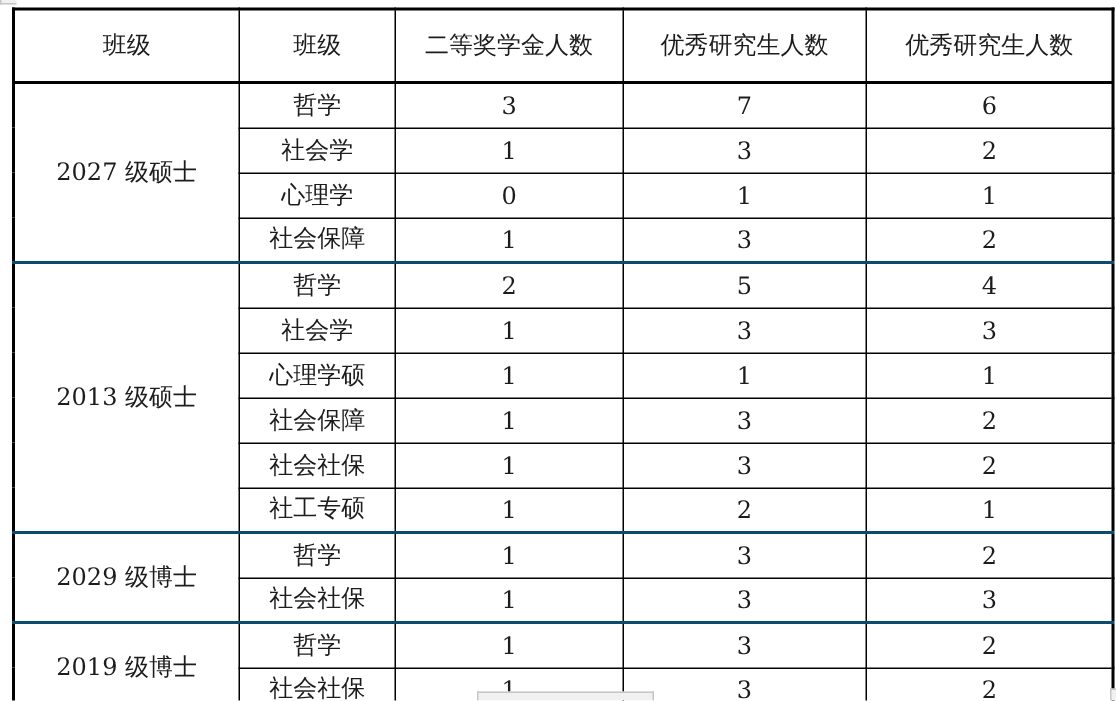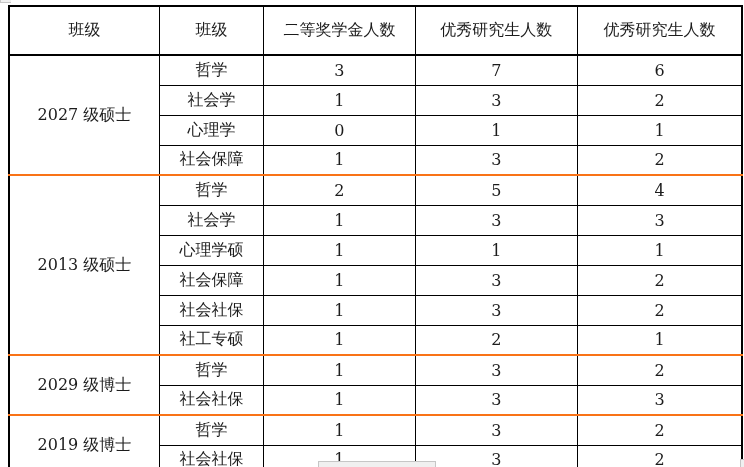--- a/index.html
+++ b/index.html
@@ -38,21 +38,21 @@
   table.award-table thead tr {
     height: 49px;
   }
   table.award-table thead th {
     border-bottom: 2px solid #000000;
   }
   table.award-table tbody tr {
     height: 30px;
   }
   table.award-table tbody tr.group-start td {
-    border-top: 2px solid #f97316;
+    border-top: 2px solid #0c4a6e;
   }
   
   .artifact {
     position: absolute;
     background: #f0f0f0;
     border: 1px solid #c6c6c6;
     box-sizing: border-box;
   }
   .artifact-top-left    { left: 0px;   top: 0px;   width: 11px;  height: 3px; border-width: 0 0 1px 1px; }
   .artifact-bottom-mid  { left: 318px; top: 461px; width: 118px; height: 6px; border-width: 1px 1px 0 1px; }

